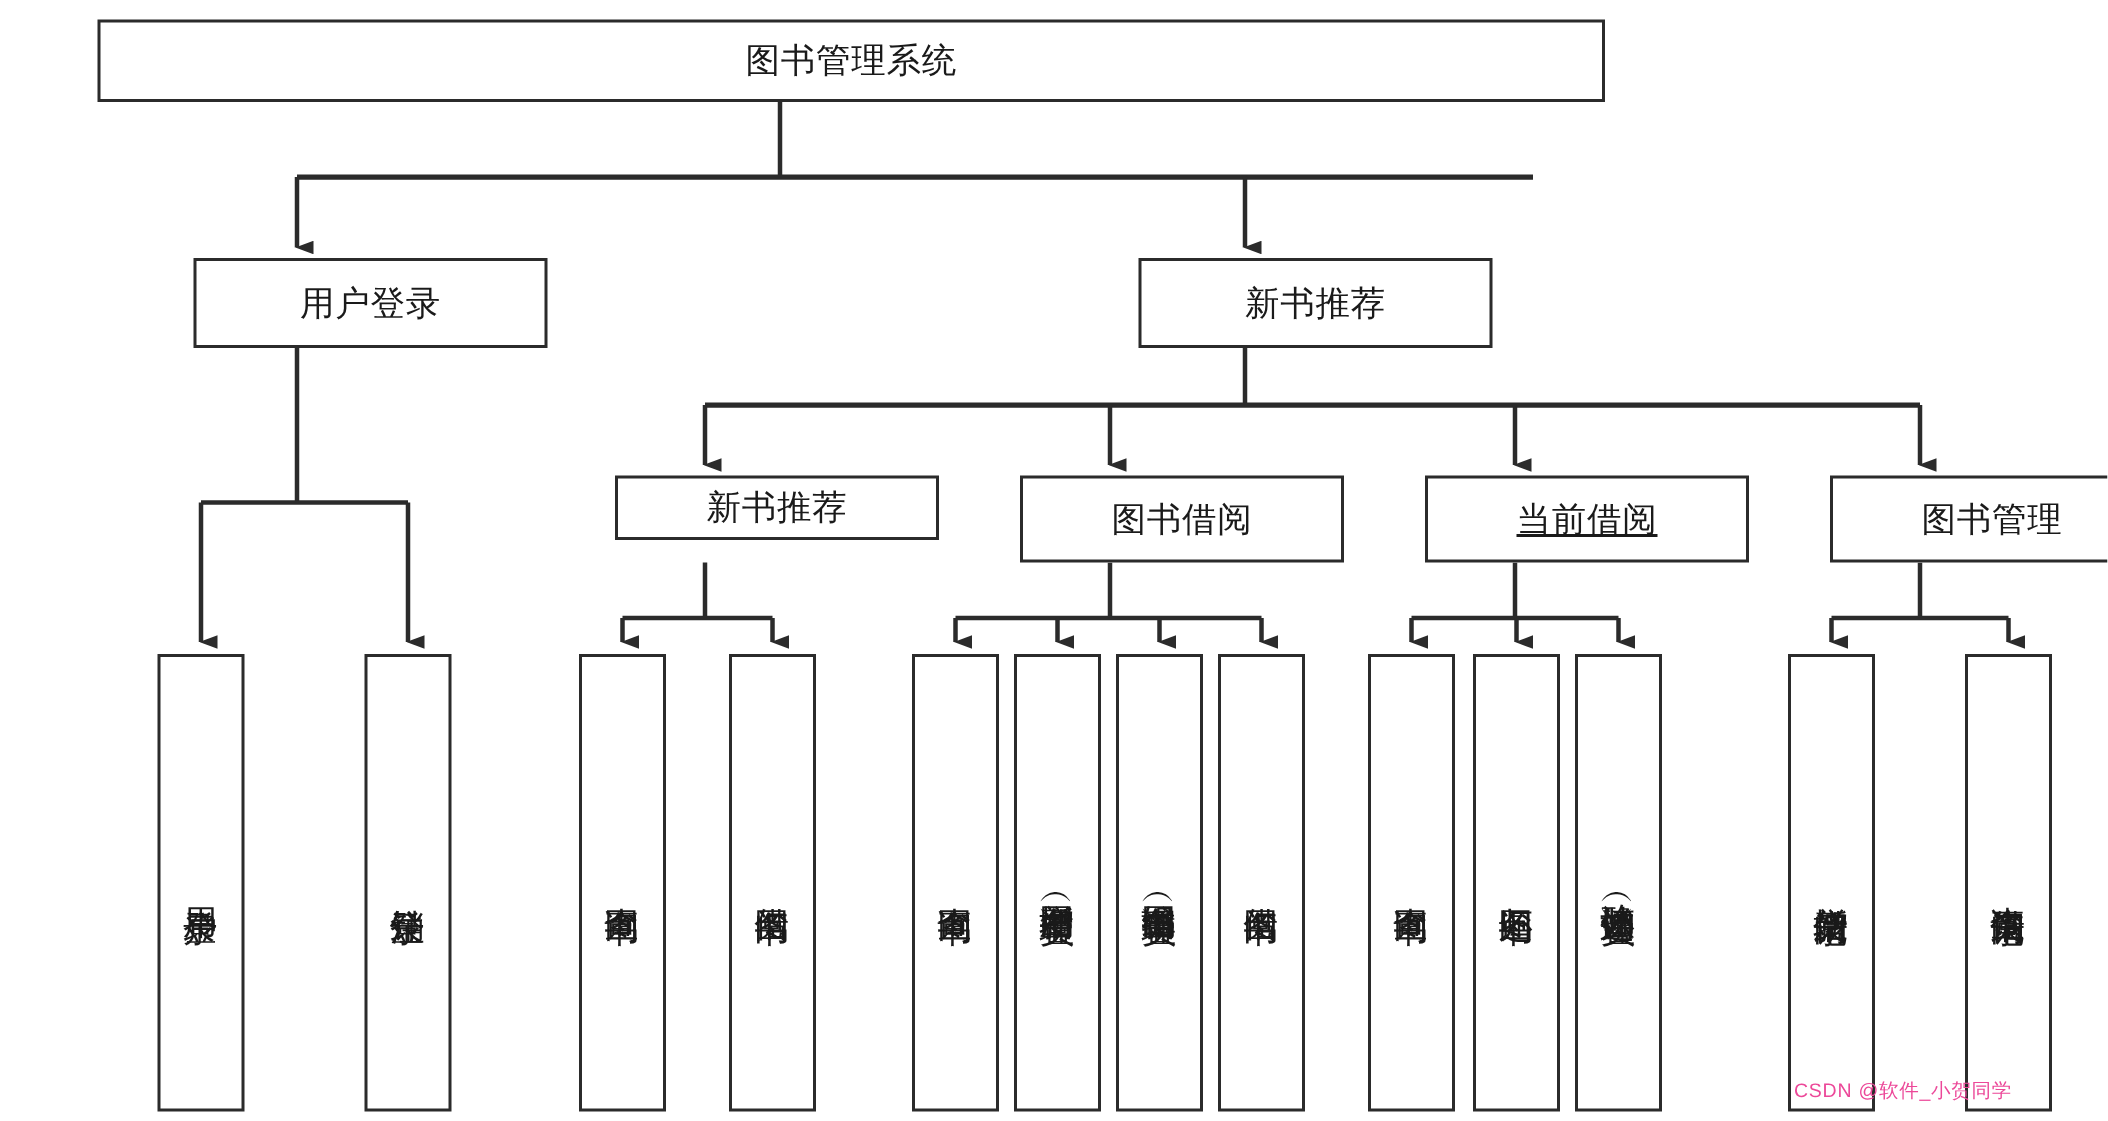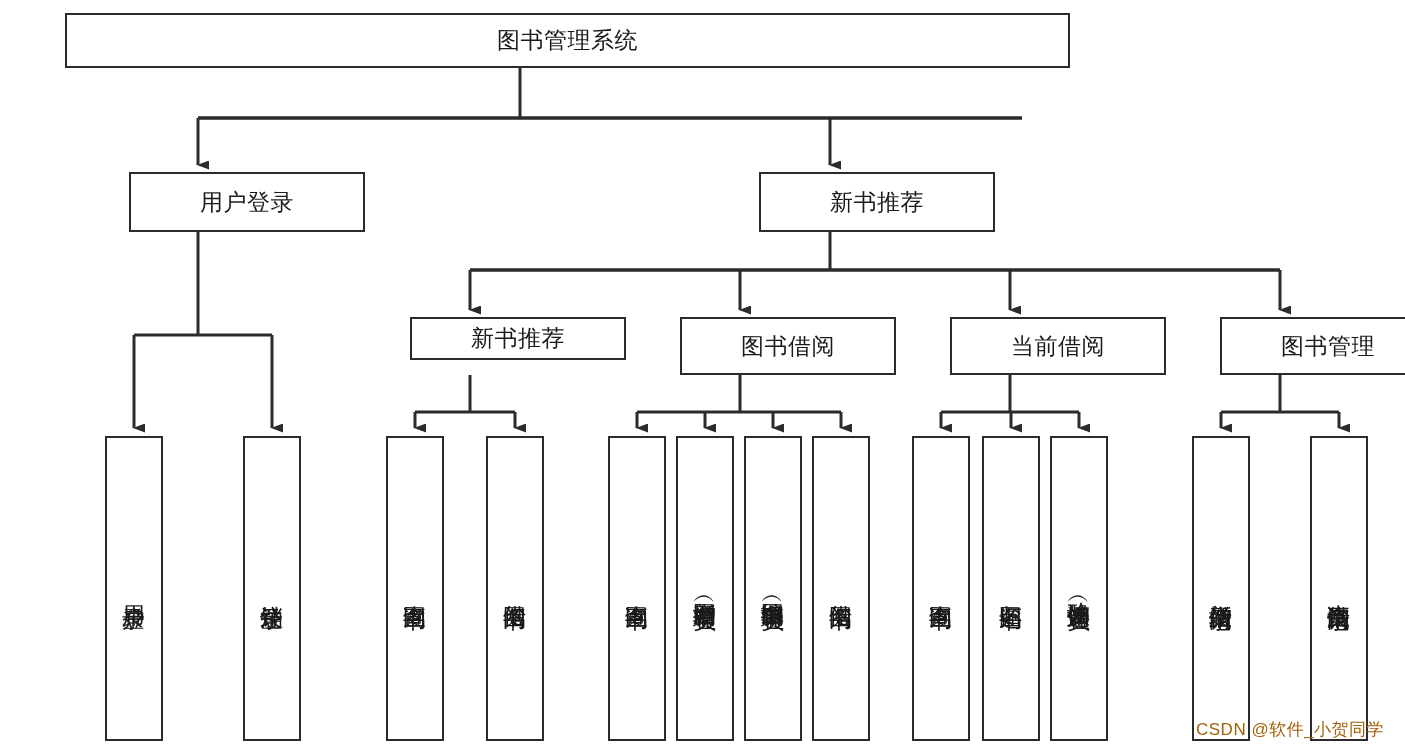--- a/index.html
+++ b/index.html
@@ -58,22 +58,22 @@
     text-orientation: upright;
     font-size: 23px;
     line-height: 1.22;
     letter-spacing: 1px;
     white-space: nowrap;
     color: #1a1a1a;
     text-align: center;
   }
   .watermark {
     position: absolute;
-    font-size: 17px;
-    color: #a16207;
+    font-size: 13px;
+    color: #ec4899;
     white-space: nowrap;
     letter-spacing: 0.5px;
     pointer-events: none;
   }
 </style>
 </head>
 <body>
 
 <div id="diagram-root">
 
@@ -137,21 +137,21 @@
   <div class="node-box" style="left:711px; top:172px; width:236px; height:60px;">
     <span class="node-label">新书推荐</span>
   </div>
 
   <div class="node-box" style="left:362px; top:317px; width:216px; height:43px;">
     <span class="node-label">新书推荐</span>
   </div>
   <div class="node-box" style="left:632px; top:317px; width:216px; height:58px;">
     <span class="node-label">图书借阅</span>
   </div>
-  <div class="node-box" style="left:902px; top:317px; width:216px; height:58px;">
+  <div class="node-box" style="left:902px; top:317px; width:216px; height:58px;text-decoration:underline;">
     <span class="node-label">当前借阅</span>
   </div>
   <div class="node-box" style="left:1172px; top:317px; width:216px; height:58px;">
     <span class="node-label">图书管理</span>
   </div>
 
   <div class="leaf-box" style="left:105px; top:436px; width:58px; height:305px;">
     <span class="leaf-label">用户登录</span>
   </div>
   <div class="leaf-box" style="left:243px; top:436px; width:58px; height:305px;">

